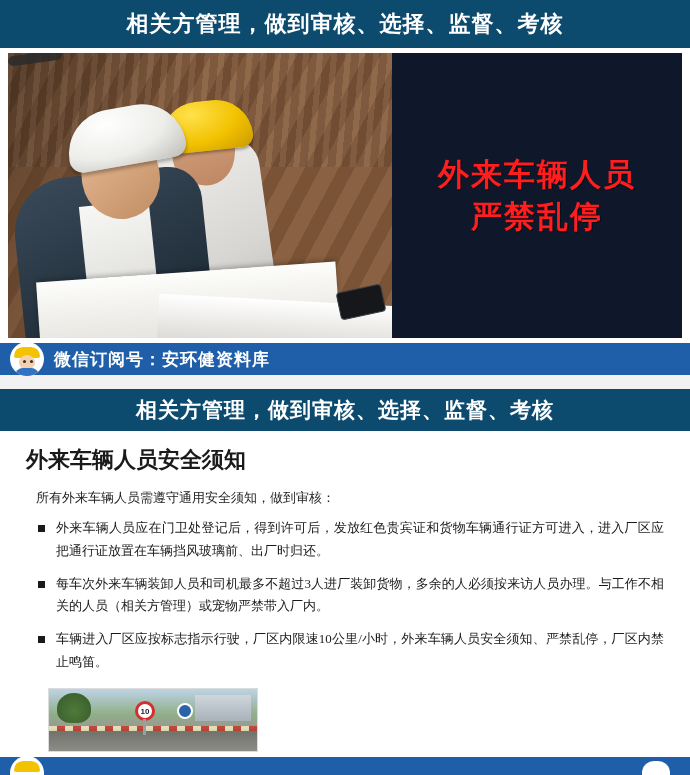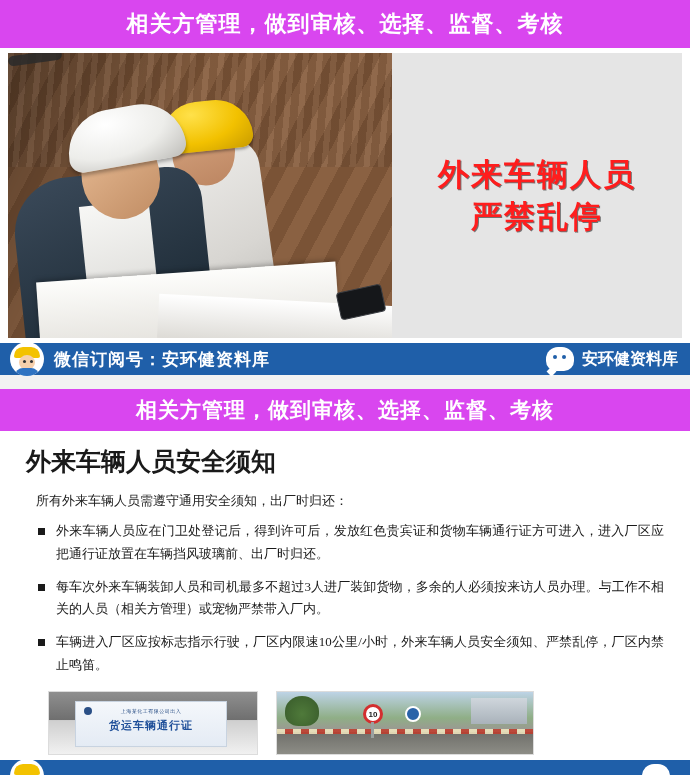--- a/index.html
+++ b/index.html
@@ -19,21 +19,21 @@
     height: 775px;
     background: #ffffff;
   }
 
   
   .slide {
     position: relative;
     background: #ffffff;
   }
   .banner {
-    background: #d946ef;
+    background: #0c4a6e;
     color: #ffffff;
     text-align: center;
     font-weight: bold;
     letter-spacing: 1px;
   }
   .banner-1 {
     height: 48px;
     line-height: 48px;
     font-size: 22px;
   }
@@ -138,21 +138,21 @@
     position: absolute;
     right: 8px; bottom: 22px; width: 44px; height: 26px;
     background: #15171a;
     border-radius: 4px;
     transform: rotate(-12deg);
     border: 1px solid #3a3d42;
   }
   .hero-title {
     width: 43%;
     height: 100%;
-    background: #e5e5e5;
+    background: #0f172a;
     display: flex;
     flex-direction: column;
     align-items: center;
     justify-content: center;
     text-align: center;
   }
   .hero-title span {
     display: block;
     color: #ff1d1d;
     font-size: 31px;
@@ -244,21 +244,21 @@
   .banner-2 {
     height: 42px;
     line-height: 42px;
     font-size: 21px;
   }
   .content {
     padding: 14px 26px 0 26px;
   }
   .content h2 {
     margin: 0 0 14px 0;
-    font-size: 25px;
+    font-size: 22px;
     font-weight: bold;
     color: #1a1a1a;
   }
   .lead {
     font-size: 13px;
     color: #222;
     margin: 0 0 10px 10px;
   }
   ul.bullets {
     list-style: none;
@@ -304,21 +304,21 @@
   .pass-top {
     font-size: 5px; color: #2a4f86; text-align: center; margin-top: 6px; letter-spacing: .5px;
   }
   .pass-main {
     font-size: 11px; color: #1f4f99; font-weight: bold; text-align: center; margin-top: 4px; letter-spacing: 1px;
   }
   .pass-logo {
     position: absolute; left: 8px; top: 5px; width: 8px; height: 8px;
     border-radius: 50%; background: #2a4f86;
   }
-  .thumb-2 { width: 208px; background: linear-gradient(180deg, #bdd3e6 0%, #8fae86 42%, #9a9a92 60%, #6e6e68 100%); padding-left: 48px; }
+  .thumb-2 { width: 208px; background: linear-gradient(180deg, #bdd3e6 0%, #8fae86 42%, #9a9a92 60%, #6e6e68 100%); }
   .t2-road {
     position: absolute; left: 0; right: 0; bottom: 0; height: 34%;
     background: linear-gradient(180deg, #6f6f6a 0%, #8d8d86 100%);
   }
   .t2-curb {
     position: absolute; left: 0; right: 0; bottom: 20px; height: 5px;
     background: repeating-linear-gradient(90deg, #f2e9c0 0 8px, #c23b2b 8px 16px);
     opacity: .85;
   }
   .t2-sign {
@@ -384,53 +384,39 @@
 
     <div class="footer">
       <div class="footer-avatar">
         <div class="fa-hat"></div>
         <div class="fa-face"></div>
         <div class="fa-eye-l"></div>
         <div class="fa-eye-r"></div>
         <div class="fa-body"></div>
       </div>
       <div class="footer-text">微信订阅号：安环健资料库</div>
-      <div class="footer-right">
-        <div class="wechat-icon">
-          <div class="d1"></div>
-          <div class="d2"></div>
-        </div>
-        <div class="footer-right-text">安环健资料库</div>
-      </div>
     </div>
   </section>
 
   <div class="gap"></div>
 
   <section class="slide">
     <div class="banner banner-2">相关方管理，做到审核、选择、监督、考核</div>
 
     <div class="content">
       <h2>外来车辆人员安全须知</h2>
-      <p class="lead">所有外来车辆人员需遵守通用安全须知，出厂时归还：</p>
+      <p class="lead">所有外来车辆人员需遵守通用安全须知，做到审核：</p>
       <ul class="bullets">
         <li>外来车辆人员应在门卫处登记后，得到许可后，发放红色贵宾证和货物车辆通行证方可进入，进入厂区应把通行证放置在车辆挡风玻璃前、出厂时归还。</li>
         <li>每车次外来车辆装卸人员和司机最多不超过3人进厂装卸货物，多余的人必须按来访人员办理。与工作不相关的人员（相关方管理）或宠物严禁带入厂内。</li>
         <li>车辆进入厂区应按标志指示行驶，厂区内限速10公里/小时，外来车辆人员安全须知、严禁乱停，厂区内禁止鸣笛。</li>
       </ul>
     </div>
 
     <div class="thumbs">
-      <div class="thumb thumb-1">
-        <div class="pass-card">
-          <div class="pass-logo"></div>
-          <div class="pass-top">上海某化工有限公司出入</div>
-          <div class="pass-main">货运车辆通行证</div>
-        </div>
-      </div>
       <div class="thumb thumb-2">
         <div class="t2-tree"></div>
         <div class="t2-bld"></div>
         <div class="t2-road"></div>
         <div class="t2-curb"></div>
         <div class="t2-sign">10</div>
         <div class="t2-pole"></div>
         <div class="t2-sign2"></div>
       </div>
     </div>

